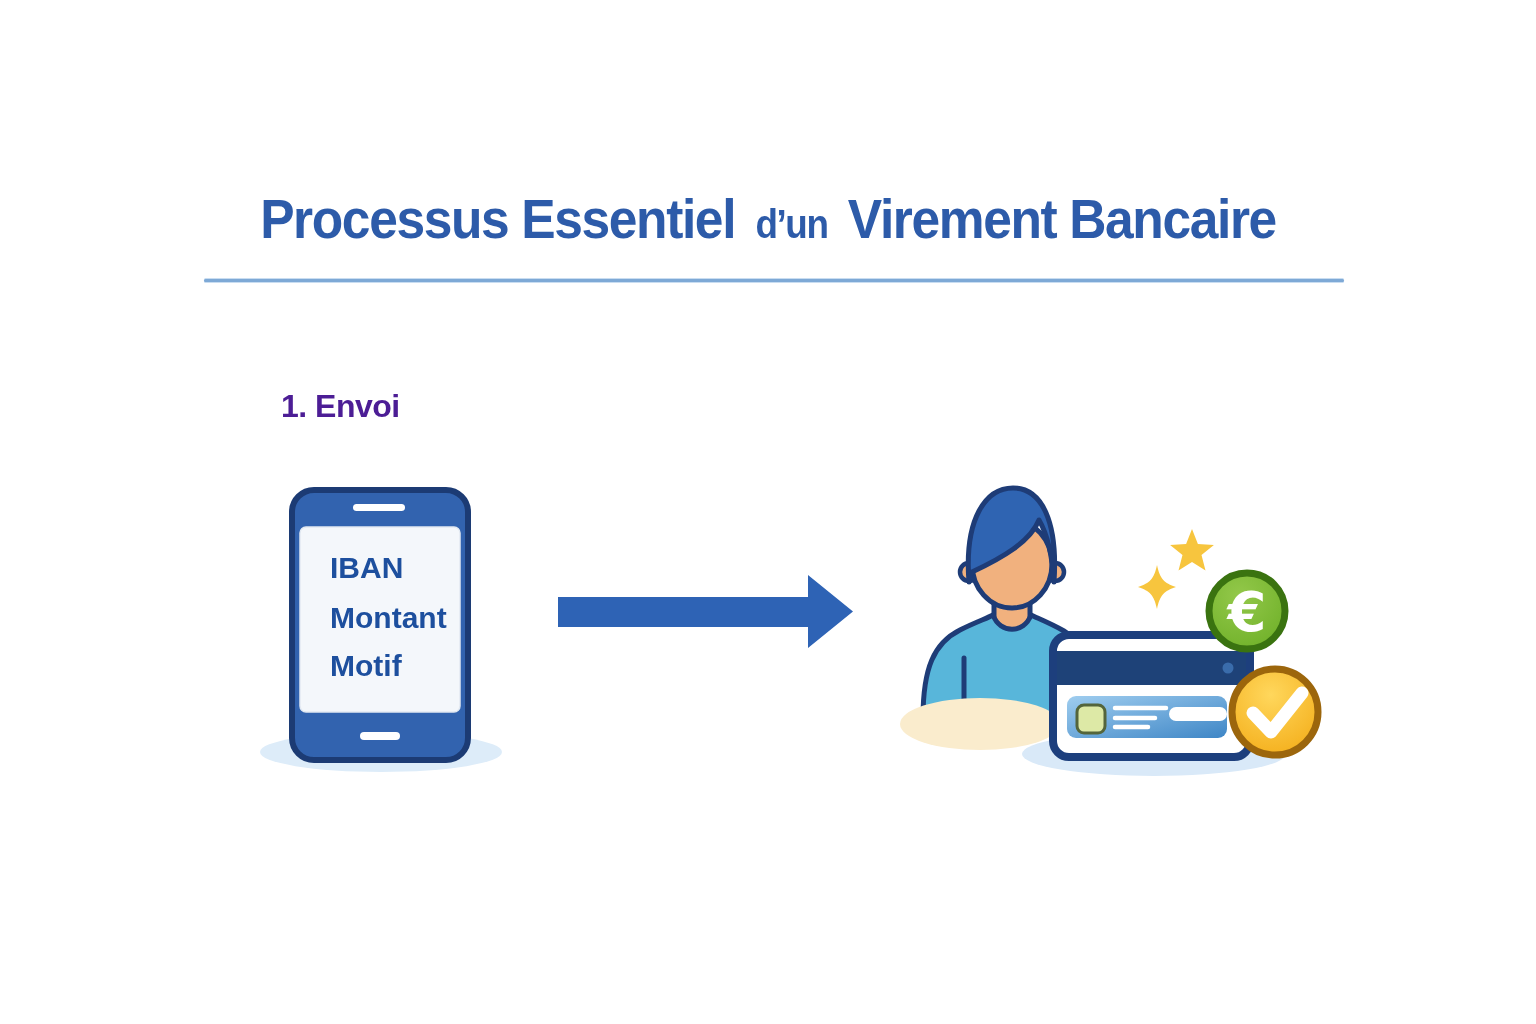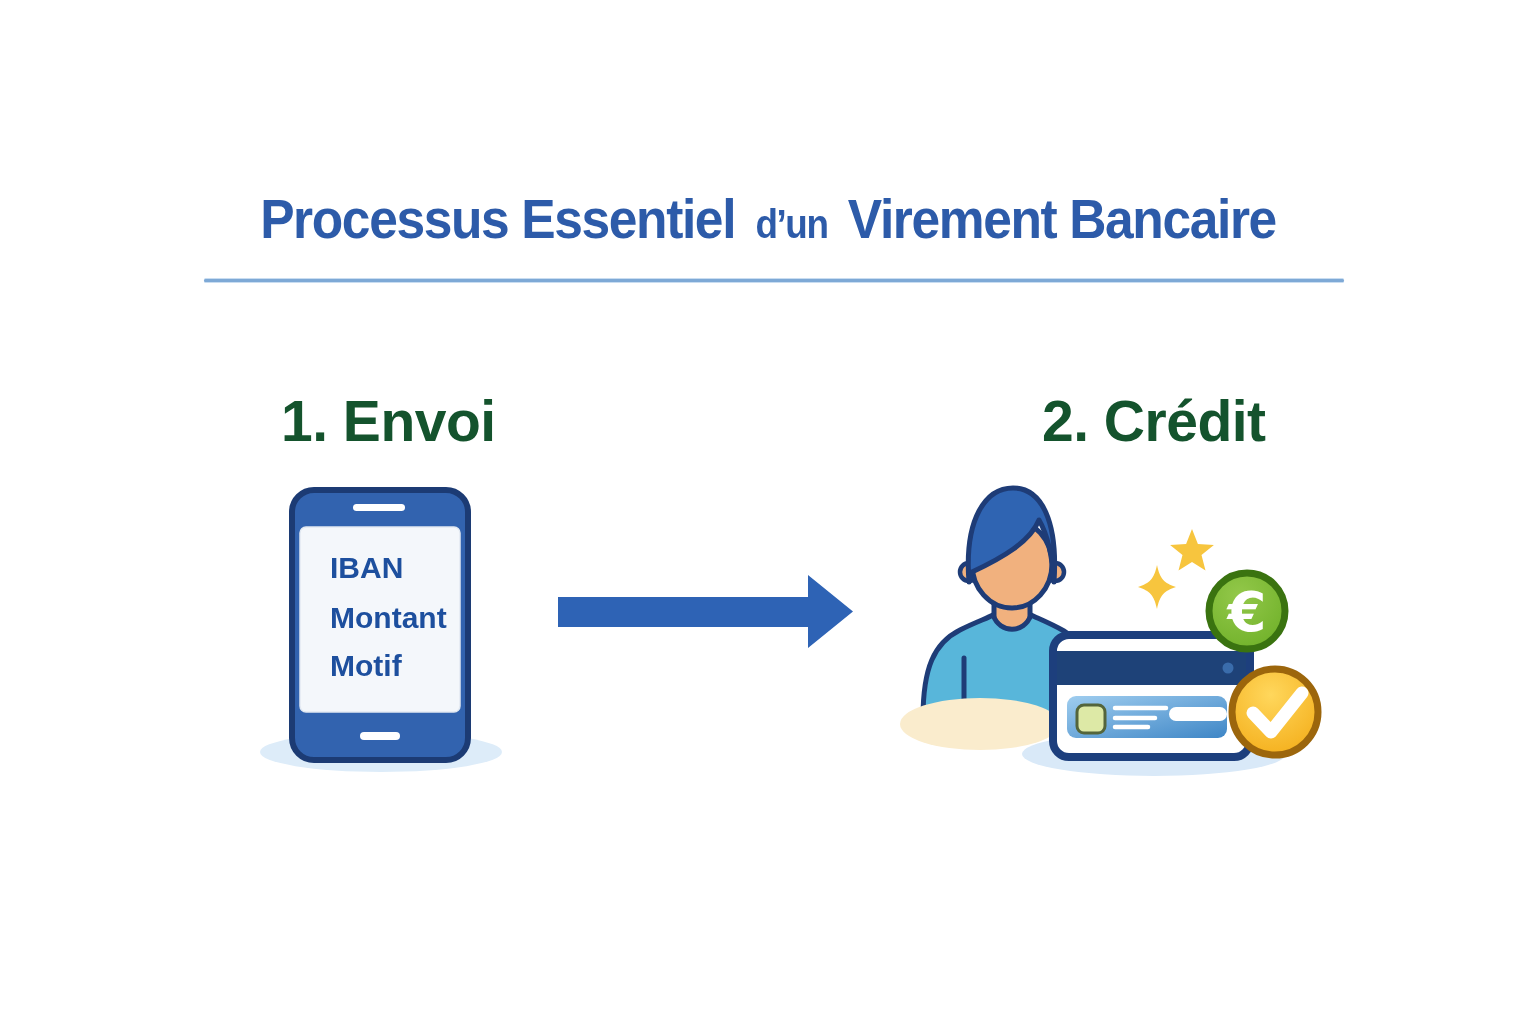--- a/index.html
+++ b/index.html
@@ -33,23 +33,23 @@
     left: 204px;
     top: 279px;
     width: 1140px;
     height: 3px;
     background: #7ea9d6;
     border-radius: 2px;
     box-shadow: 0 1px 0 #c9ddf1, 0 -1px 0 #c9ddf1;
   }
   .step-label {
     position: absolute;
-    color: #14532d;
+    color: #4c1d95;
     font-weight: bold;
-    font-size: 57px;
+    font-size: 32px;
     letter-spacing: -0.5px;
     white-space: nowrap;
   }
   .step1 { left: 281px; top: 388px; }
   .step2 { left: 1042px; top: 388px; }
   .phone-svg  { position: absolute; left: 250px; top: 470px; }
   .arrow-svg  { position: absolute; left: 555px; top: 565px; }
   .credit-svg { position: absolute; left: 890px; top: 460px; }
   .screen-text {
     font-family: "Liberation Sans", sans-serif;
@@ -70,21 +70,20 @@
 <div class="canvas">
 
   <div class="title">
     <span>Processus Essentiel</span>
     <span class="small">d’un</span>
     <span>Virement Bancaire</span>
   </div>
   <div class="title-underline"></div>
 
   <div class="step-label step1">1. Envoi</div>
-  <div class="step-label step2">2. Crédit</div>
 
   <svg class="phone-svg" width="300" height="320" viewBox="0 0 300 320">
     <ellipse cx="131" cy="282" rx="121" ry="20" fill="#ddecf9"></ellipse>
     <rect x="42" y="20" width="176" height="270" rx="22" fill="#3263af" stroke="#1c3b74" stroke-width="6"></rect>
     <rect x="103" y="34" width="52" height="7" rx="3.5" fill="#ffffff"></rect>
     <rect x="50" y="57" width="160" height="185" rx="6" fill="#f4f7fb" stroke="#e2e9f2" stroke-width="1.5"></rect>
     <rect x="110" y="262" width="40" height="8" rx="4" fill="#ffffff"></rect>
     <text class="screen-text" x="80" y="108">IBAN</text>
     <text class="screen-text" x="80" y="158">Montant</text>
     <text class="screen-text" x="80" y="206">Motif</text>

